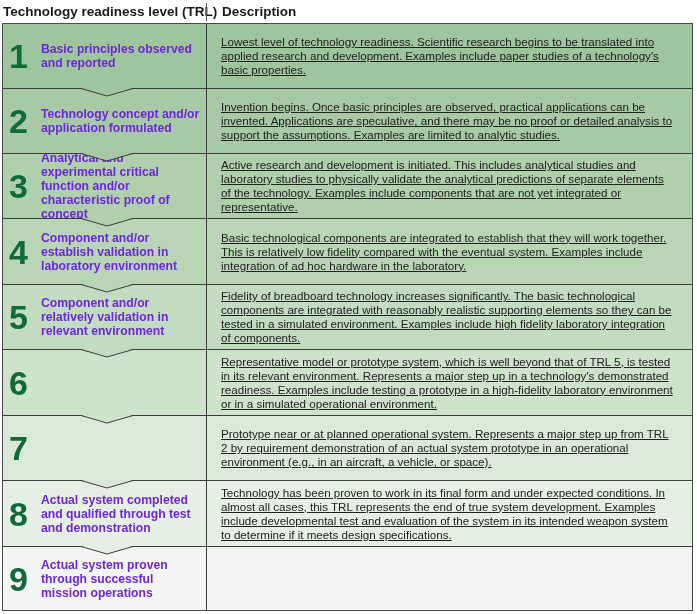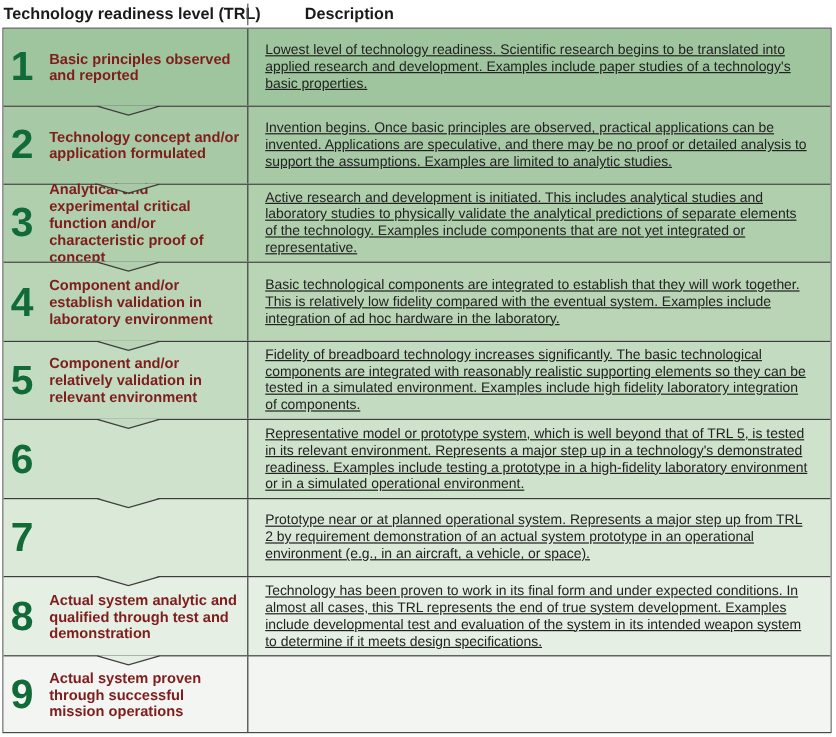--- a/index.html
+++ b/index.html
@@ -1,32 +1,32 @@
 <!DOCTYPE html>
 <html><head>
 <meta charset="utf-8">
 <style>
   html, body { margin: 0; padding: 0; background: #ffffff; }
   body { width: 697px; height: 614px; position: relative; overflow: hidden;
          font-family: "Liberation Sans", sans-serif; color: #1a1a1a; }
   .hdr { position: absolute; top: 0; left: 0; width: 552px; height: 23px; }
   .hdr-left { position: absolute; left: 3px; top: 4px; font-weight: bold; font-size: 13.5px; }
   .hdr-sep { position: absolute; left: 206px; top: 3px; width: 1px; height: 18px; background: #555; }
-  .hdr-right { position: absolute; left: 222px; top: 4px; font-weight: bold; font-size: 13.5px; margin-left: 32px; }
+  .hdr-right { position: absolute; left: 222px; top: 4px; font-weight: bold; font-size: 13.5px; }
   .table { position: absolute; left: 2px; top: 23px; width: 691px; height: 588px;
            border: 1px solid #4a4a4a; box-sizing: border-box; }
   .row { position: absolute; left: 0; width: 100%; box-sizing: border-box;
          border-top: 1px solid #3d3d3d; }
   .row:first-child { border-top: none; }
   .cell-left { position: absolute; left: 0; top: 0; bottom: 0; width: 204px;
                border-right: 1px solid #3d3d3d; box-sizing: border-box; }
   .num { position: absolute; left: 6px; top: 50%; transform: translateY(-50%);
          font-weight: bold; font-size: 34px; color: #116b38; line-height: 1; }
   .title { position: absolute; left: 38px; right: 6px; top: 50%; transform: translateY(-50%);
-           font-weight: bold; font-size: 12.2px; line-height: 14px; color: #7f1d1d; }
+           font-weight: bold; font-size: 12.2px; line-height: 14px; color: #6d28d9; }
   .desc { position: absolute; left: 218px; right: 16px; top: 50%; transform: translateY(-50%);
           font-size: 11.6px; line-height: 14px; color: #222; text-decoration: underline; }
   .chev { position: absolute; left: 78px; top: -1px; width: 52px; height: 9px; pointer-events: none; }
 </style>
 </head>
 <body>
 
 <div class="hdr">
   <span class="hdr-left">Technology readiness level (TRL)</span>
   <span class="hdr-sep"></span>
@@ -101,21 +101,21 @@
     </div>
     <div class="desc">Prototype near or at planned operational system. Represents a major step up from TRL 2 by requirement demonstration of an actual system prototype in an operational environment (e.g., in an aircraft, a vehicle, or space).</div>
   <svg class="chev" viewBox="0 0 52 9">
         <polygon points="0,0 26,8 52,0" fill="#cfe2cc"></polygon>
         <polyline points="0,0.5 26,8 52,0.5" fill="none" stroke="#3d3d3d" stroke-width="1"></polyline>
       </svg>
     </div>
   <div class="row" style="top: 456px; height: 66px; background: rgb(230, 239, 228);">
     <div class="cell-left">
       <span class="num">8</span>
-      <span class="title">Actual system analytic and qualified through test and demonstration</span>
+      <span class="title">Actual system completed and qualified through test and demonstration</span>
     </div>
     <div class="desc">Technology has been proven to work in its final form and under expected conditions. In almost all cases, this TRL represents the end of true system development. Examples include developmental test and evaluation of the system in its intended weapon system to determine if it meets design specifications.</div>
   <svg class="chev" viewBox="0 0 52 9">
         <polygon points="0,0 26,8 52,0" fill="#dbe9d8"></polygon>
         <polyline points="0,0.5 26,8 52,0.5" fill="none" stroke="#3d3d3d" stroke-width="1"></polyline>
       </svg>
     </div>
   <div class="row" style="top: 522px; height: 64px; background: rgb(243, 245, 242);">
     <div class="cell-left">
       <span class="num">9</span>

